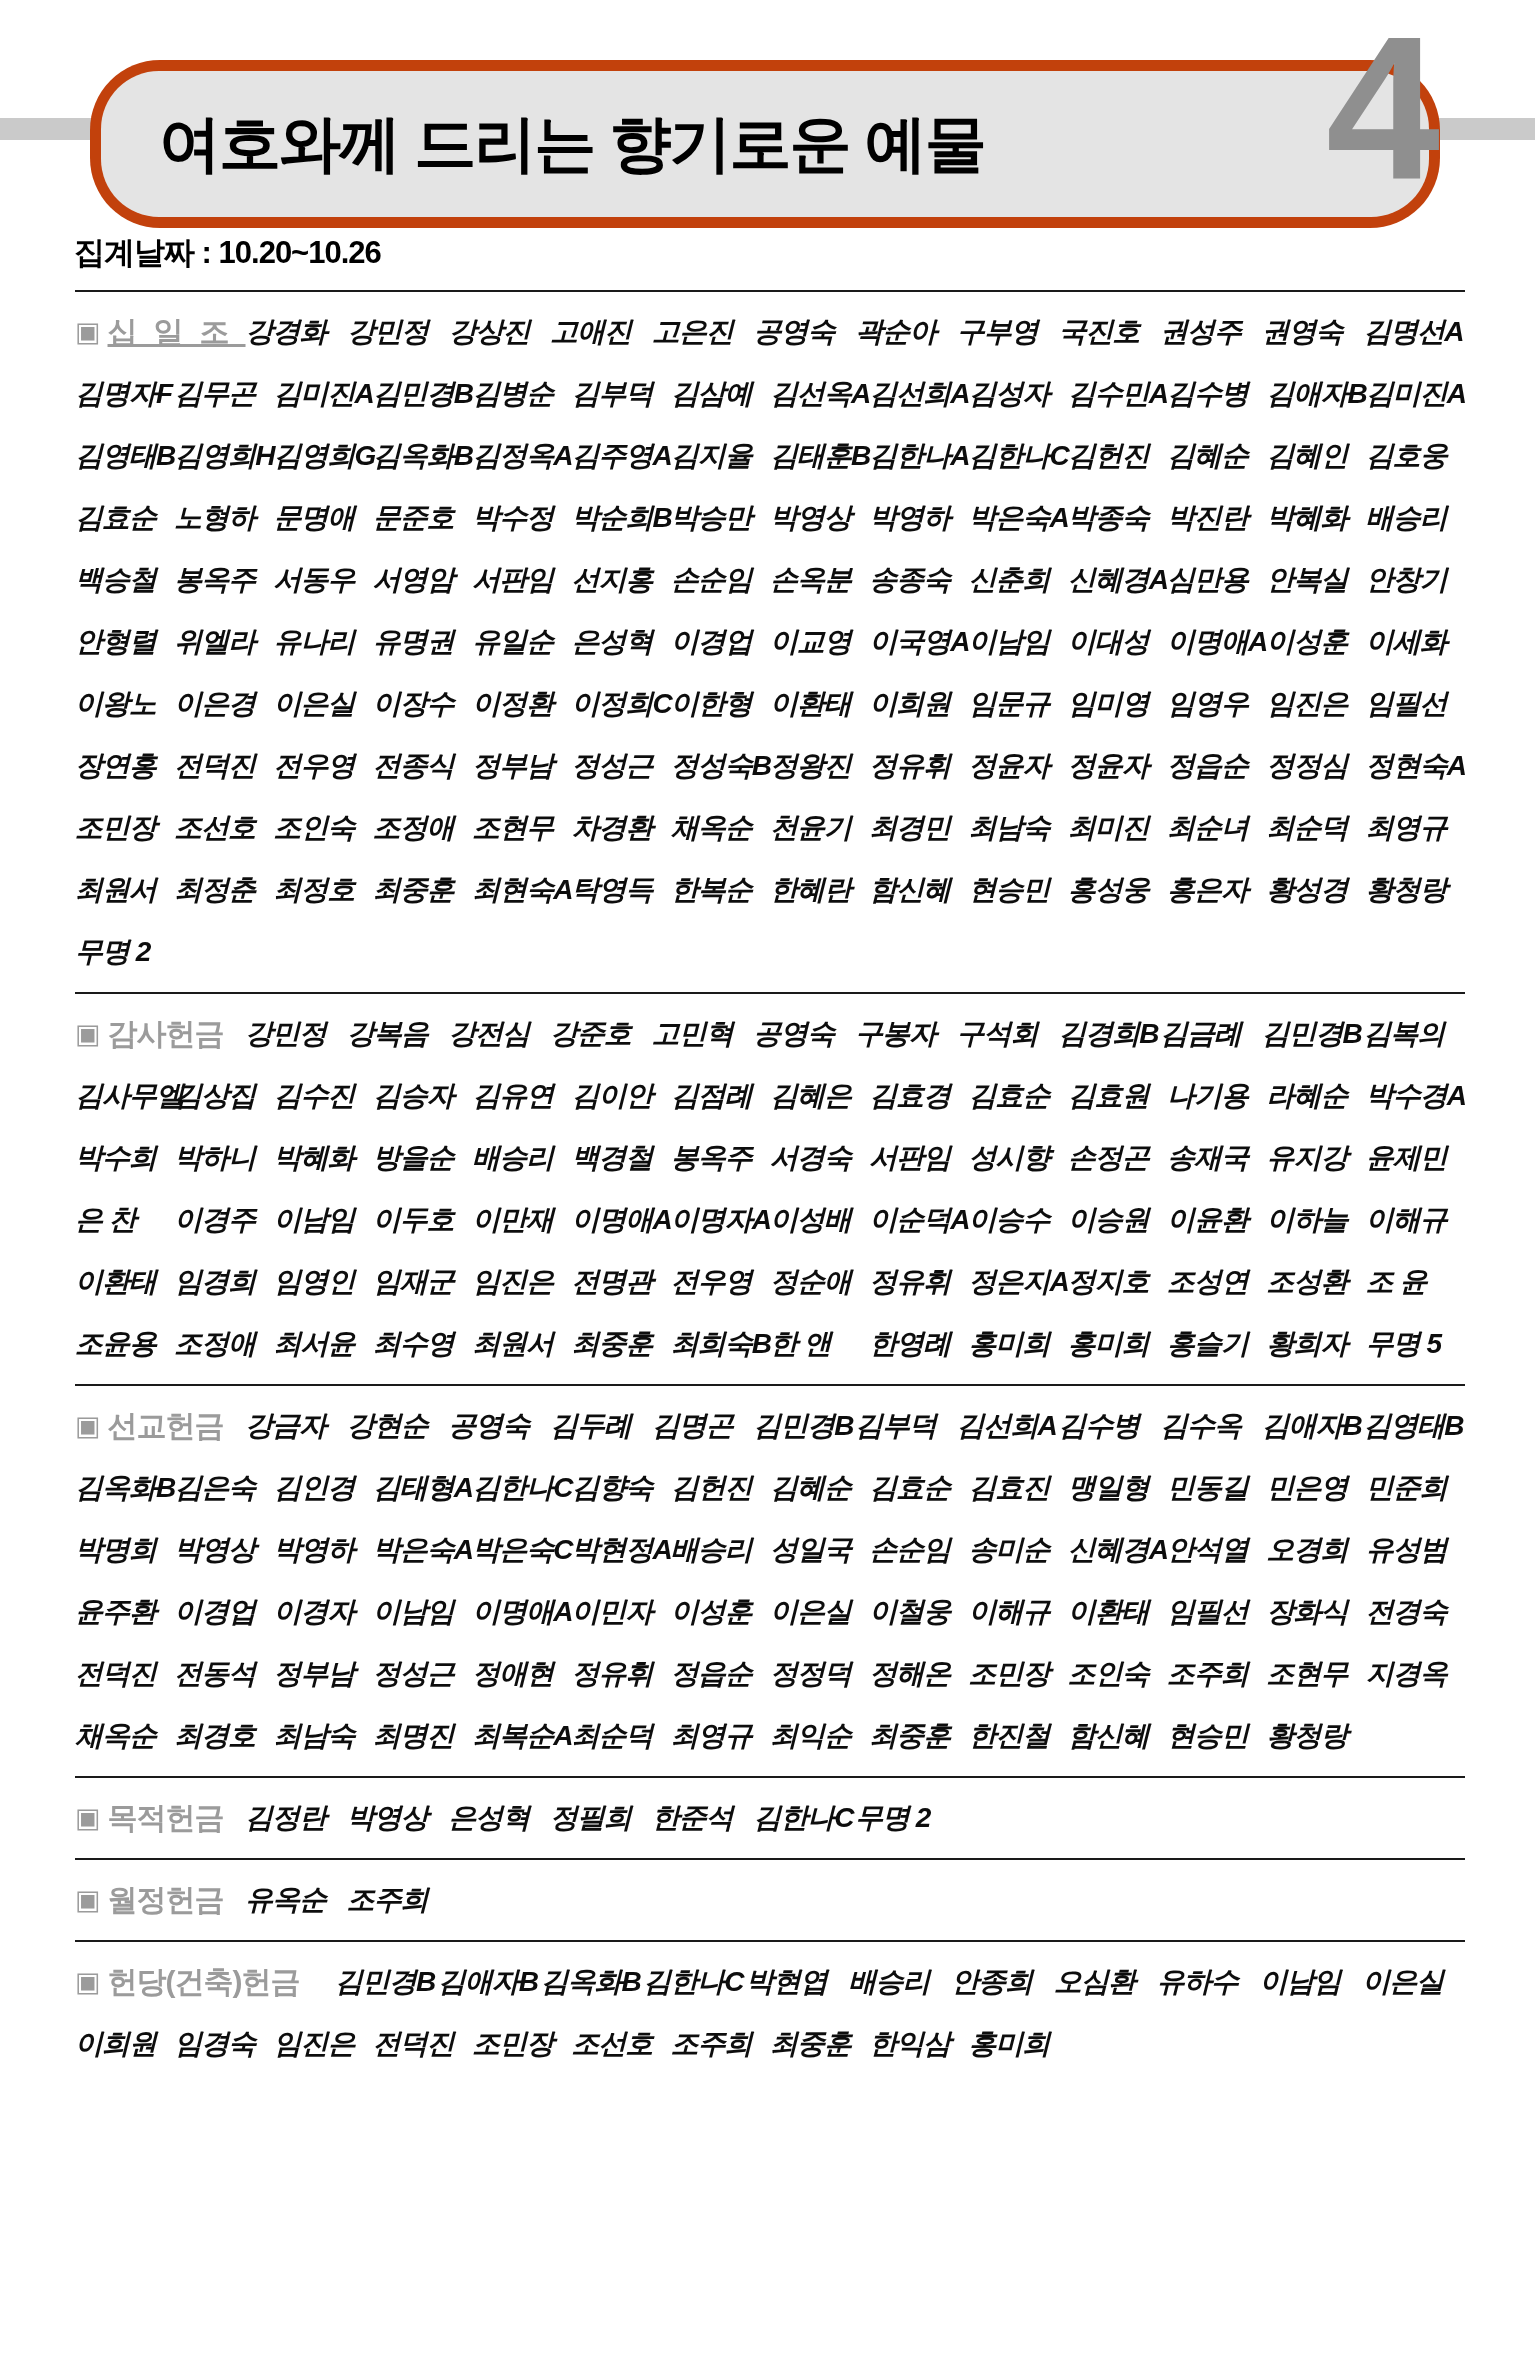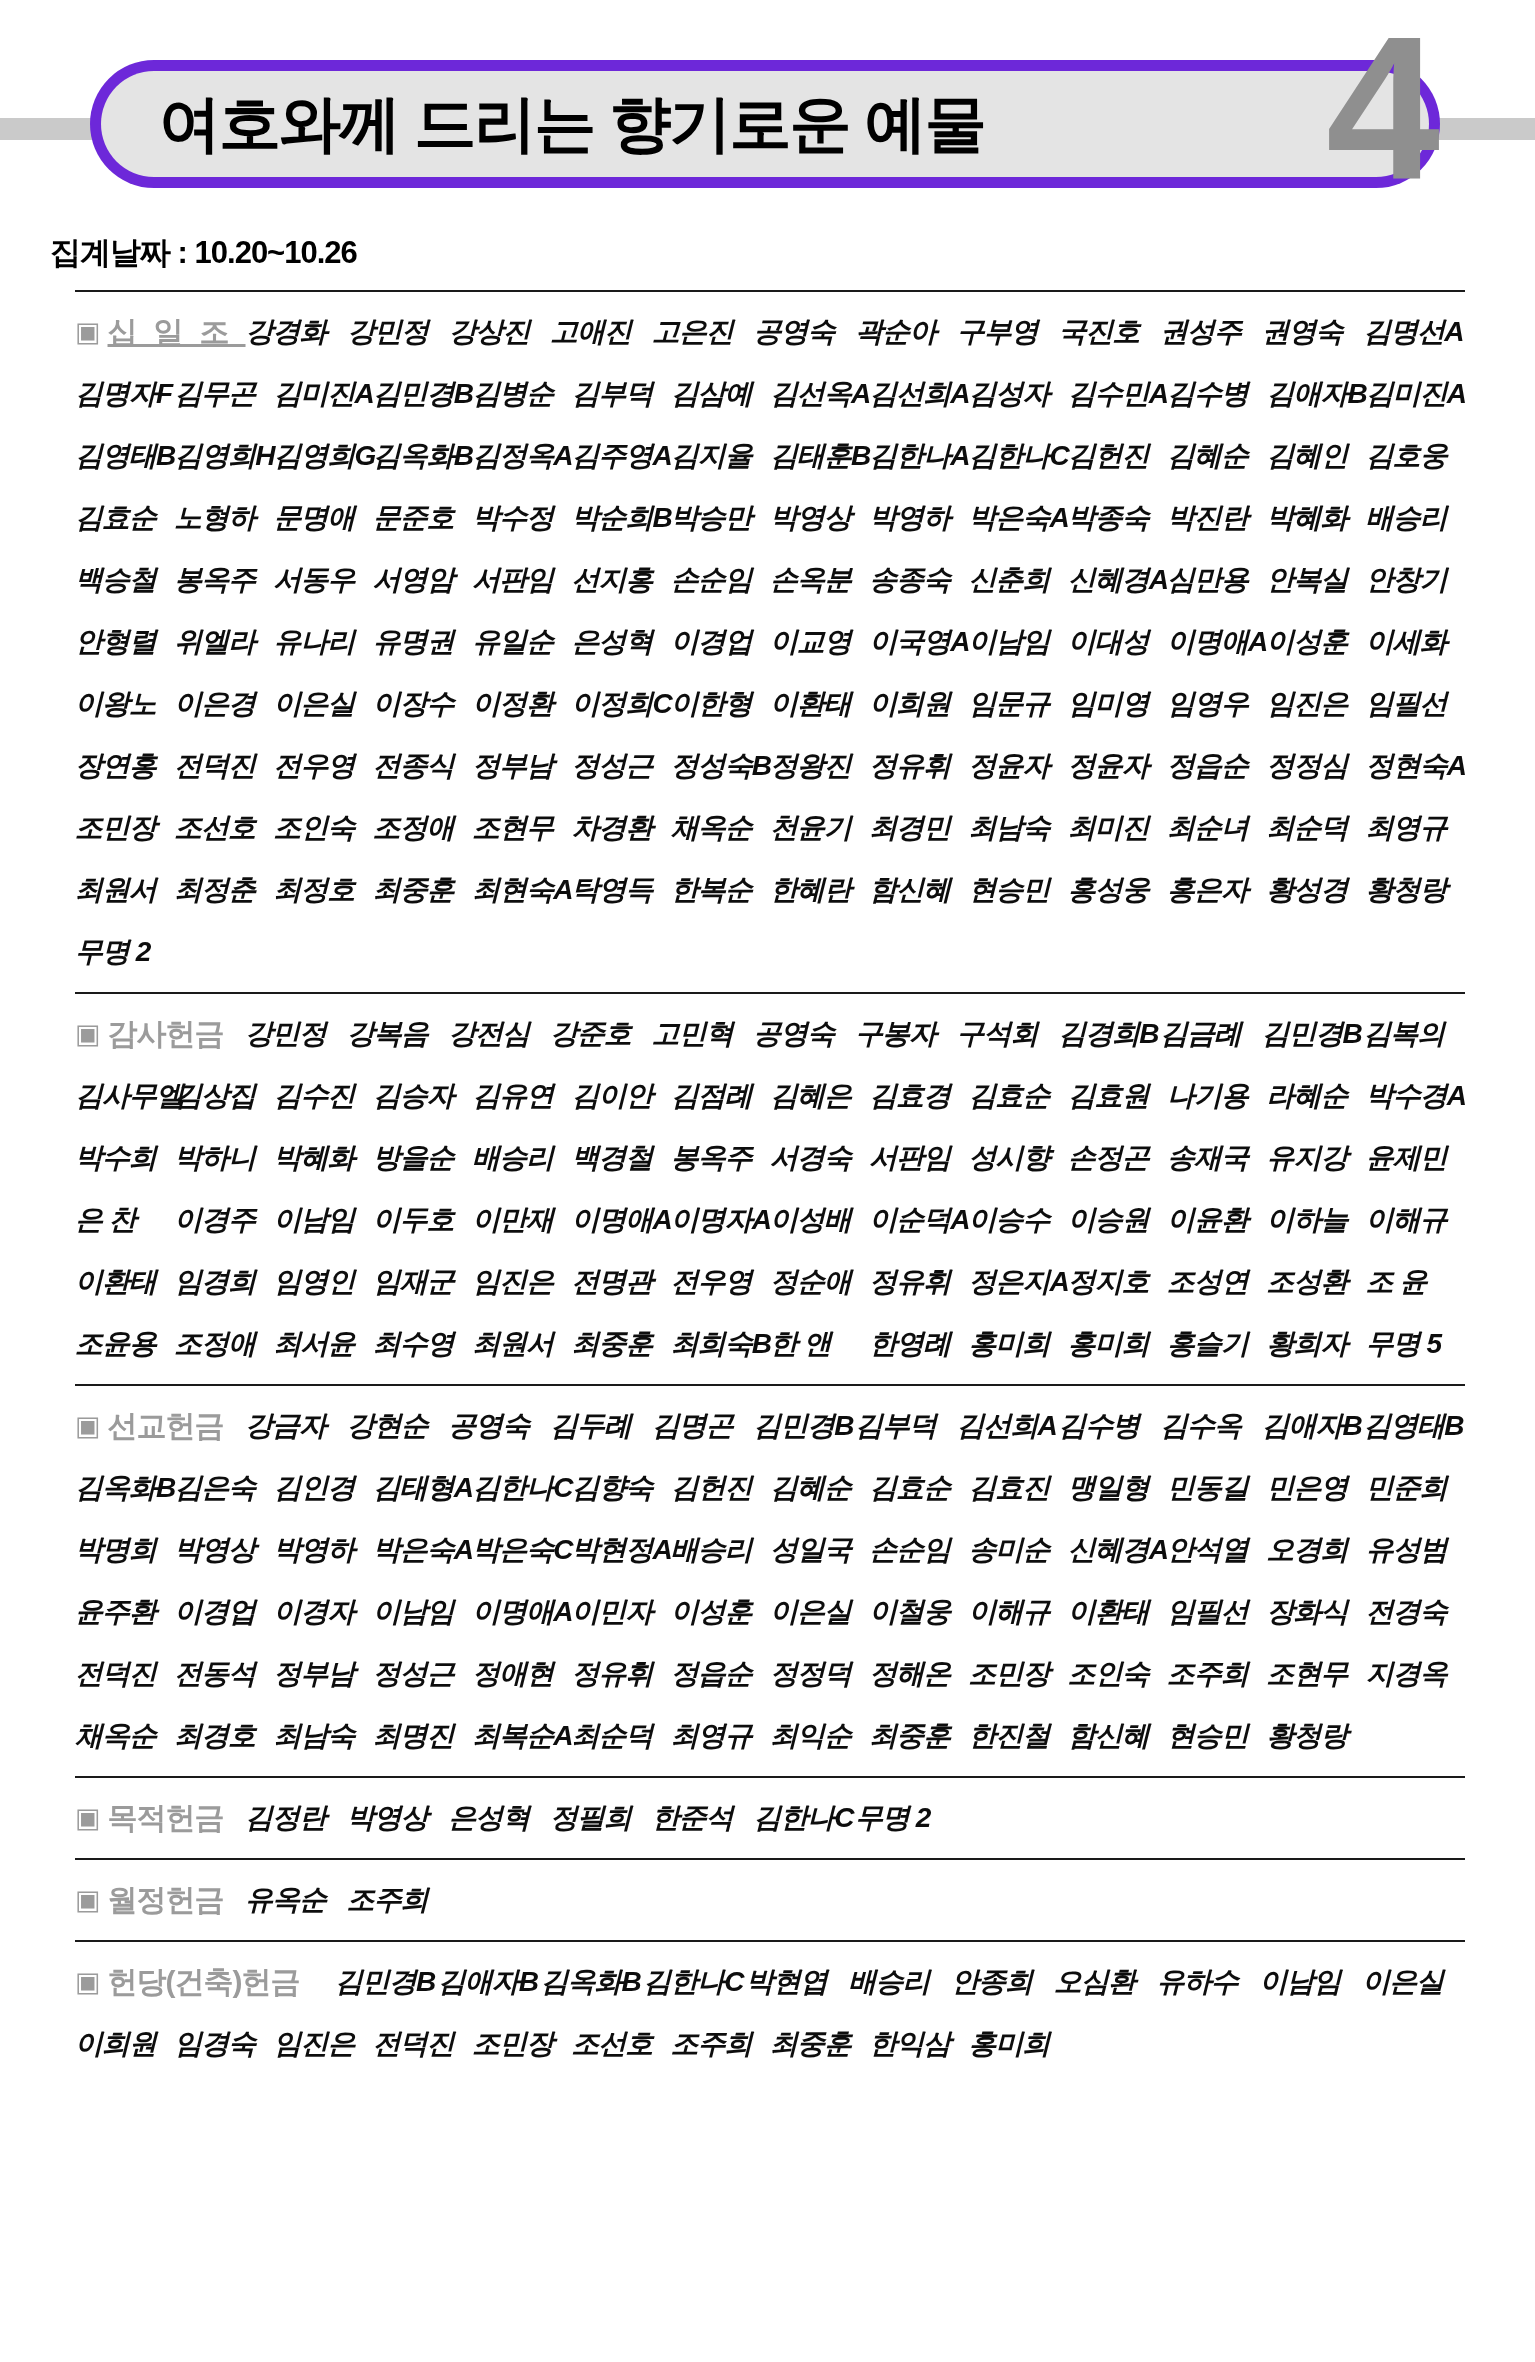--- a/index.html
+++ b/index.html
@@ -8,32 +8,32 @@
     background:#ffffff;
     font-family:"Liberation Sans","DejaVu Sans",sans-serif;
     position:relative;overflow:hidden;
     color:#111;
   }
   .page{position:absolute;inset:0;}
 
   
   .header{position:relative;height:212px;}
   .band{position:absolute;left:0;right:0;top:118px;height:22px;background:#cacaca;}
-  .pill{position:absolute;left:90px;top:60px;width:1350px;height:128px;
-        background:#6d28d9;border-radius:70px;}
+  .pill{position:absolute;left:90px;top:60px;width:1350px;height:168px;
+        background:#c2410c;border-radius:70px;}
   .pill-inner{position:absolute;left:11px;right:11px;top:11px;bottom:11px;
         background:#e4e4e4;border-radius:58px;
         display:flex;align-items:center;}
   .title{font-size:62px;font-weight:700;letter-spacing:-2px;color:#000;
         padding-left:58px;white-space:nowrap;}
   .pagenum{position:absolute;right:95px;top:8px;z-index:3;
         font-size:205px;line-height:200px;font-weight:700;color:#8f8f8f;}
 
   
-  .dateline{margin:20px 70px 16px 50px;
+  .dateline{margin:20px 70px 16px 74px;
         font-size:31px;font-weight:700;color:#000;letter-spacing:-1px;}
 
   
   #sections{margin:0 70px 0 75px;}
   .section{border-top:2px solid #1a1a1a;padding:9px 0 9px 0;}
   .row{height:62px;display:flex;align-items:center;}
   .slabel{flex:0 0 170px;display:flex;align-items:center;
         color:#9b9b9b;font-weight:700;font-size:30px;letter-spacing:-1px;
         white-space:nowrap;}
   .slabel.wide{flex:0 0 260px;}

